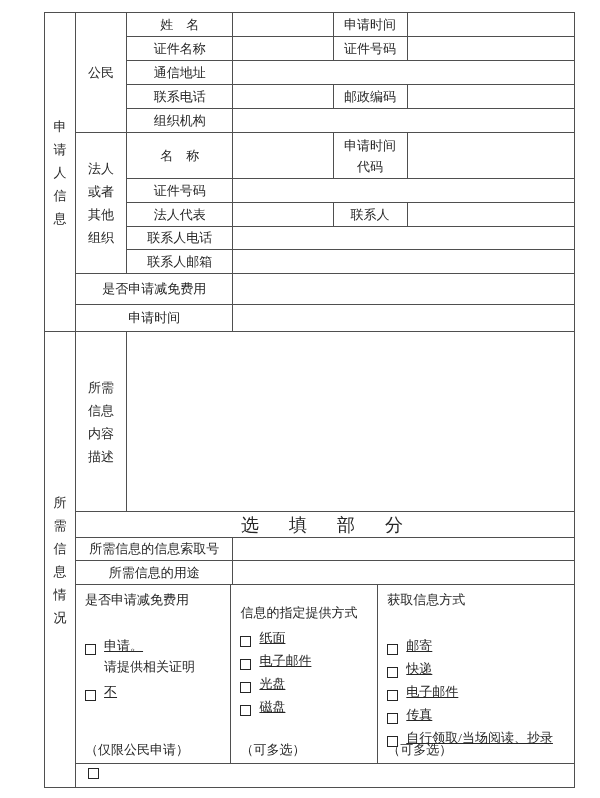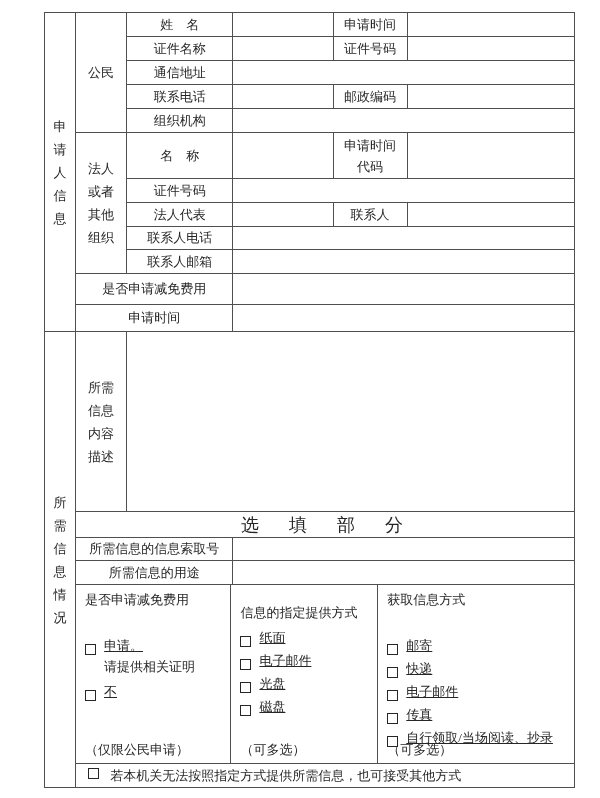--- a/index.html
+++ b/index.html
@@ -247,18 +247,17 @@
           </div>
           <div class="cbnote">（可多选）</div>
         </div>
       </div>
     </td>
   </tr>
 
   <tr class="h23">
     <td colspan="5" class="footer-cell">
       <span class="cbx"></span>
-      <span>若本机关无法按照指定方式提供所需信息，也可接受其他方式</span>
     </td>
   </tr>
 </tbody>
     </table>
 </div>
 
 </body></html>

